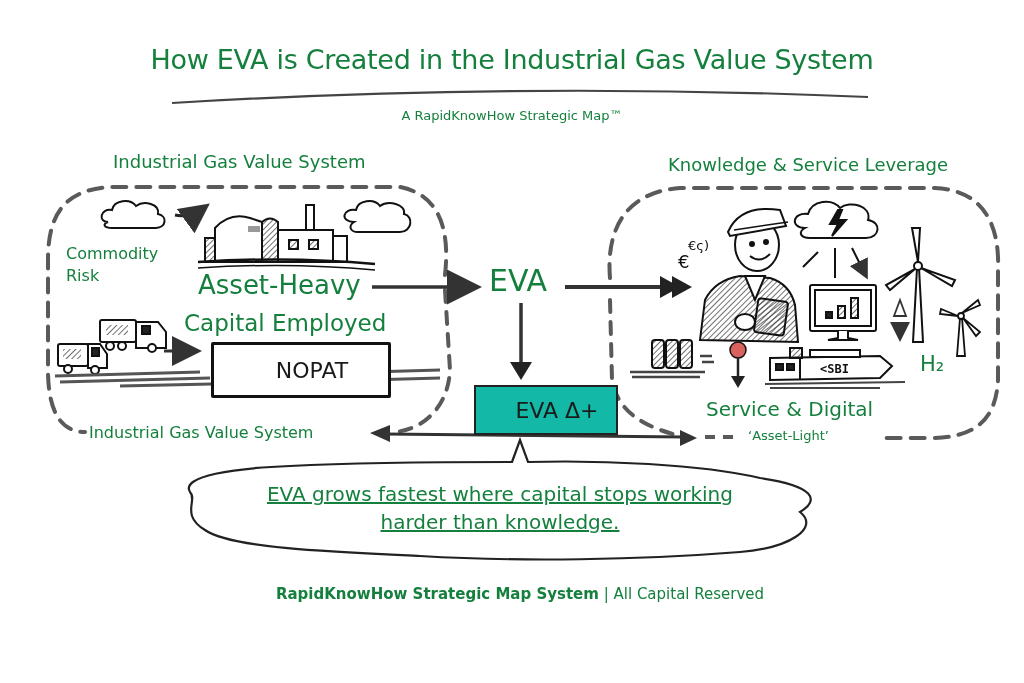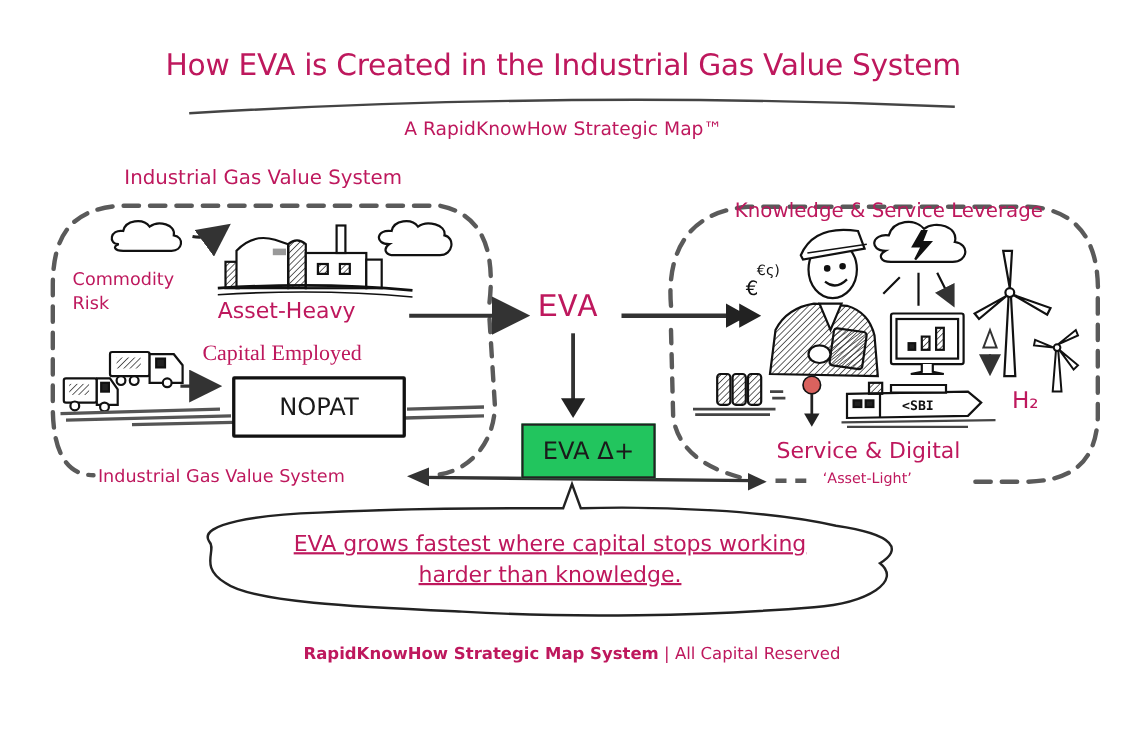--- a/index.html
+++ b/index.html
@@ -1,30 +1,30 @@
 <!DOCTYPE html>
 <html><head>
 <meta charset="utf-8">
 <style>
   html, body { margin: 0; padding: 0; background: #ffffff; }
   body { width: 1024px; height: 683px; position: relative; overflow: hidden;
          font-family: "DejaVu Sans", sans-serif; color: #1a1a1a; }
-  .abs { position: absolute; }
-  .t { position: absolute; white-space: nowrap; color: #be185d; }
+  .abs { position: absolute; padding-left: 22px; }
+  .t { position: absolute; white-space: nowrap; color: #15803d; }
   #title { left: 0; width: 1024px; top: 44px; text-align: center; font-size: 27px; letter-spacing: -0.3px; }
-  #subtitle { left: 0; width: 1024px; top: 108px; text-align: center; font-size: 17px; }
+  #subtitle { left: 0; width: 1024px; top: 108px; text-align: center; font-size: 13px; }
   #left-title { left: 113px; top: 151px; font-size: 18px; }
-  #right-title { left: 668px; top: 154px; font-size: 18px; margin-top: 27px; }
+  #right-title { left: 668px; top: 154px; font-size: 18px; }
   #commodity { left: 66px; top: 243px; font-size: 16px; text-align: left; line-height: 22px; white-space: normal; width: 118px; }
-  #asset-heavy { left: 198px; top: 270px; font-size: 20px; }
-  #capital { left: 184px; top: 310px; font-size: 20px; font-family: Liberation Serif, serif; }
+  #asset-heavy { left: 198px; top: 270px; font-size: 26px; }
+  #capital { left: 184px; top: 310px; font-size: 23px; }
   #nopat-box { left: 211px; top: 342px; width: 152px; height: 50px; border: 3px solid #111; border-radius: 2px; background: #fff;
                display:flex; align-items:center; justify-content:center; font-size: 22px; }
-  #eva { left: 489px; top: 263px; font-size: 30px; font-family: Liberation Mono, monospace; }
-  #eva-delta-box { left: 474px; top: 385px; width: 118px; height: 46px; border: 2.5px solid #222; background: #22c55e;
+  #eva { left: 489px; top: 263px; font-size: 30px; }
+  #eva-delta-box { left: 474px; top: 385px; width: 118px; height: 46px; border: 2.5px solid #222; background: #14b8a6;
                display:flex; align-items:center; justify-content:center; font-size: 22px; }
   #left-bottom { left: 89px; top: 423px; font-size: 16px; }
   #service { left: 706px; top: 397px; font-size: 20px; text-align: right; }
   #asset-light { left: 748px; top: 428px; font-size: 13px; }
   #h2 { left: 920px; top: 352px; font-size: 21px; font-weight: normal; }
   #quote { left: 240px; top: 480px; width: 520px; text-align: center; font-size: 20px; line-height: 28px; white-space: normal; text-decoration: underline; }
   #footer { left: 0; width: 1024px; top: 585px; text-align: center; font-size: 15px; }
   #footer b { font-weight: bold; margin-left: 16px; }
   svg#art { position: absolute; left: 0; top: 0; }
 </style>

